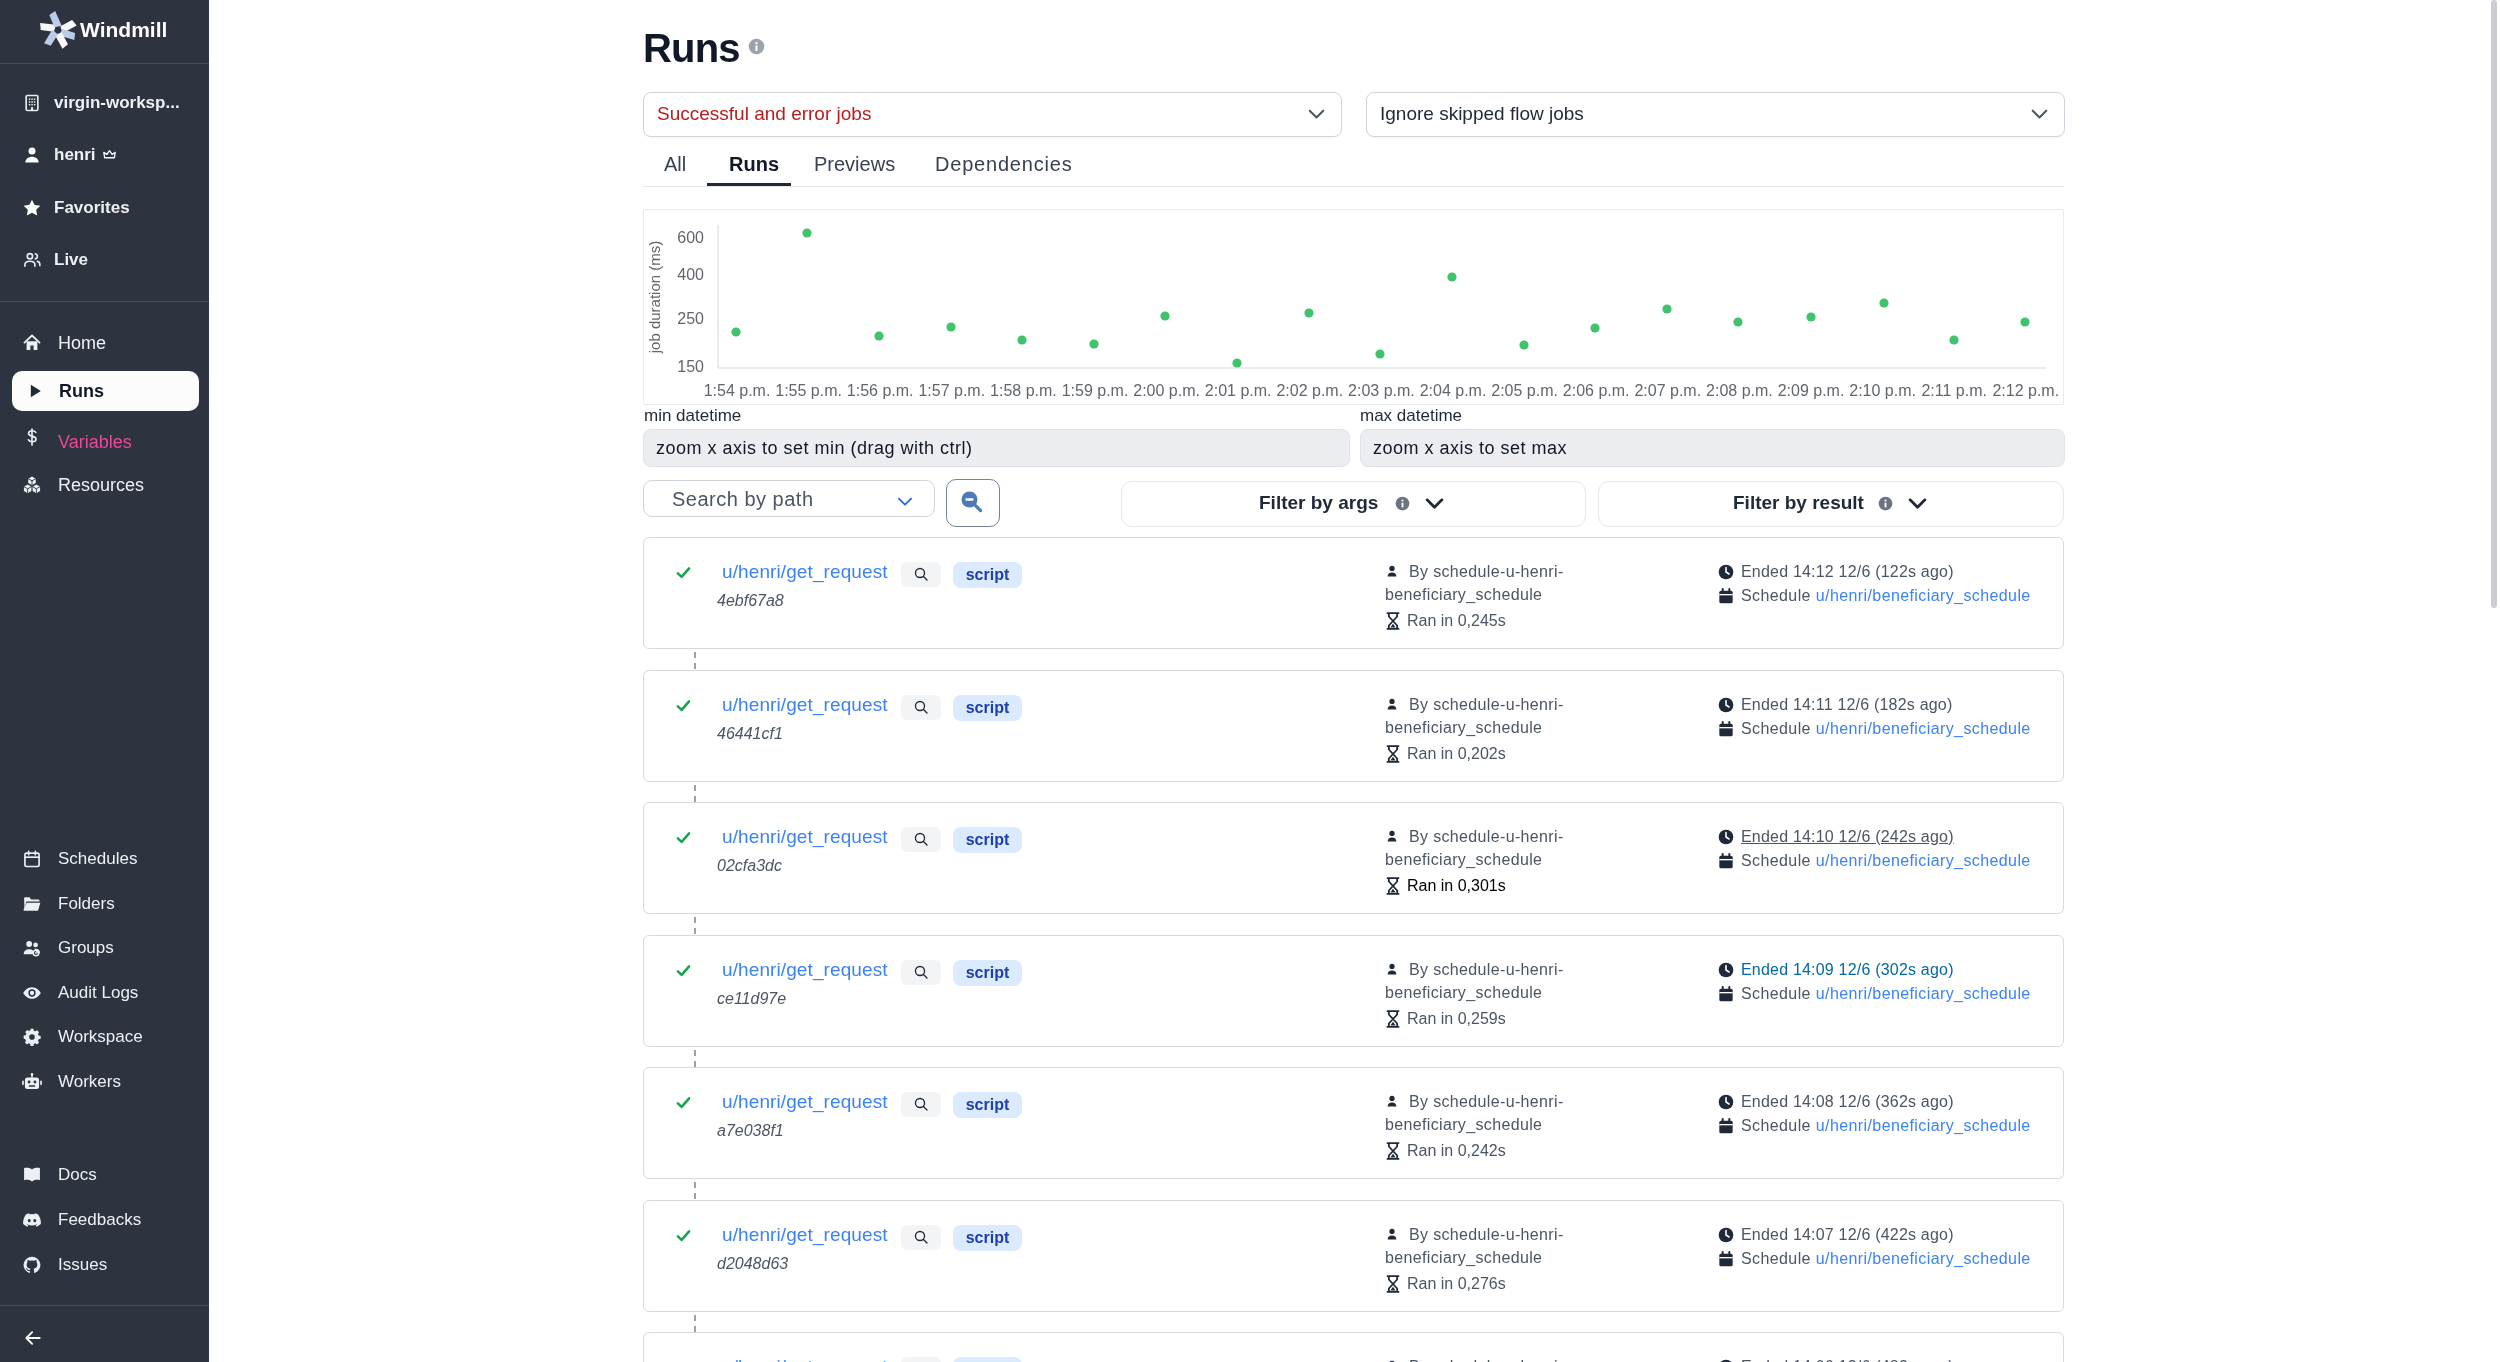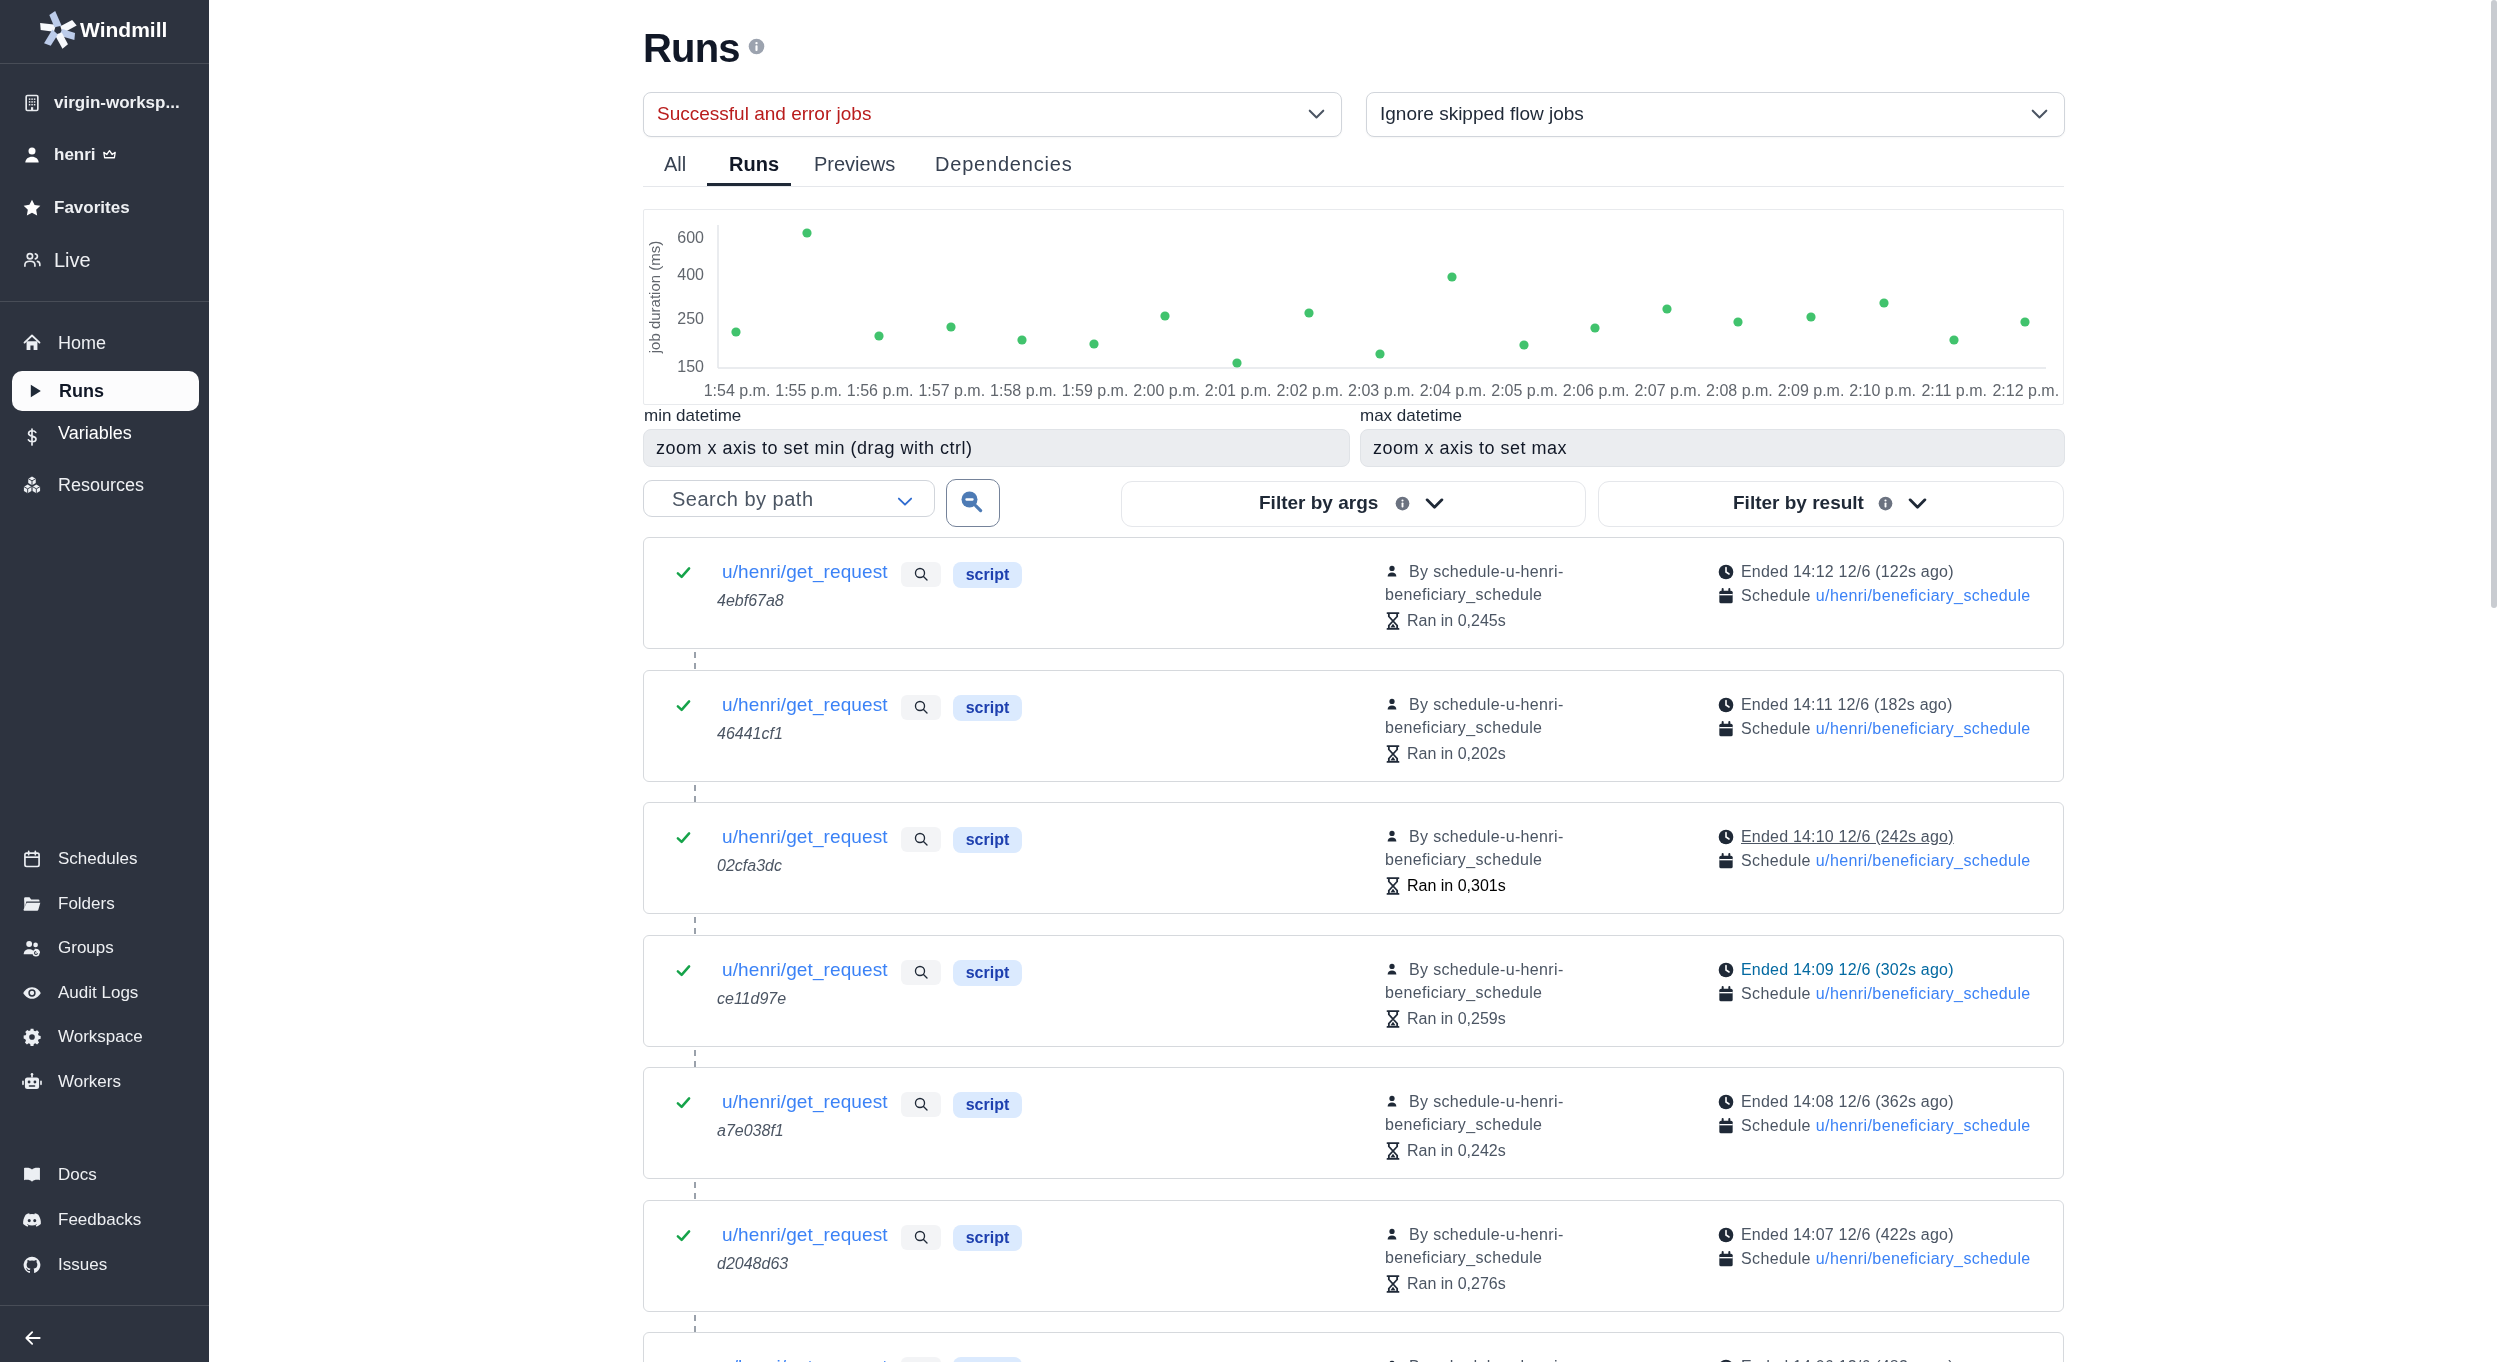--- a/index.html
+++ b/index.html
@@ -47,35 +47,35 @@
       <div style="position:absolute;left:22px;top:198px;width:20px;height:20px;"><svg width="20" height="20" viewBox="0 0 24 24">
           <path d="M12 2l3.1 6.3 6.9 1-5 4.9 1.2 6.9L12 17.8 5.8 21l1.2-6.9-5-4.9 6.9-1z" fill="#fff"></path>
         </svg></div>
       <div style="position:absolute;left:54px;top:195px;height:26px;line-height:26px;font-size:17px;font-weight:700;color:#eef0f3;white-space:nowrap;">Favorites</div>
       <div style="position:absolute;left:22px;top:250px;width:20px;height:20px;"><svg width="20" height="20" viewBox="0 0 24 24">
           <circle cx="9.5" cy="7.5" r="3.2" fill="none" stroke="#e7eaee" stroke-width="2"></circle>
           <path d="M3.5 19.5v-1.8c0-2.5 2-4.2 6-4.2s6 1.7 6 4.2v1.8" fill="none" stroke="#e7eaee" stroke-width="2" stroke-linecap="round"></path>
           <path d="M16 4.6c1.5.3 2.5 1.5 2.5 3s-1 2.7-2.5 3" fill="none" stroke="#e7eaee" stroke-width="2" stroke-linecap="round"></path>
           <path d="M18.5 13.7c1.9.5 2.9 1.7 2.9 3.6v1.2" fill="none" stroke="#e7eaee" stroke-width="2" stroke-linecap="round"></path>
         </svg></div>
-      <div style="position:absolute;left:54px;top:247px;height:26px;line-height:26px;font-size:20px;font-weight:400;color:#eef0f3;white-space:nowrap;">Live</div>
+      <div style="position:absolute;left:54px;top:247px;height:26px;line-height:26px;font-size:17px;font-weight:700;color:#eef0f3;white-space:nowrap;">Live</div>
       <div style="position:absolute;left:22px;top:333px;width:20px;height:20px;"><svg width="20" height="20" viewBox="0 0 24 24">
           <path d="M3 11.5L12 3l9 8.5" fill="none" stroke="#eceff3" stroke-width="2.2" stroke-linecap="round" stroke-linejoin="round"></path>
           <path d="M5.5 10v10.5h4.6V15h3.8v5.5h4.6V10z" fill="#eceff3"></path>
         </svg></div>
       <div style="position:absolute;left:58px;top:330px;height:26px;line-height:26px;font-size:18px;color:#eef0f3;white-space:nowrap;">Home</div>
       <div style="position:absolute;left:12px;top:371px;width:187px;height:40px;background:#fcfcfd;border-radius:10px;"></div>
       <div style="position:absolute;left:25px;top:381px;width:20px;height:20px;"><svg width="20" height="20" viewBox="0 0 24 24">
           <path d="M7 4.5v15l12-7.5z" fill="#1f2937"></path>
         </svg></div>
       <div style="position:absolute;left:59px;top:378px;height:26px;line-height:26px;font-size:18px;font-weight:700;color:#111827;">Runs</div>
       <div style="position:absolute;left:22px;top:427px;width:20px;height:20px;"><svg width="20" height="20" viewBox="0 0 24 24">
           <path d="M12 2.5v19M16.5 6.5c-.8-1.3-2.4-2-4.4-2-2.4 0-4.2 1.2-4.2 3.2 0 4.3 8.9 2.2 8.9 6.7 0 2-1.9 3.3-4.5 3.3-2.2 0-3.9-.9-4.6-2.3" fill="none" stroke="#eceff3" stroke-width="2" stroke-linecap="round"></path>
         </svg></div>
-      <div style="position:absolute;left:58px;top:420px;height:26px;line-height:26px;font-size:18px;color:#ffffff;white-space:nowrap;">Variables</div>
+      <div style="position:absolute;left:58px;top:429px;height:26px;line-height:26px;font-size:18px;color:#ec4899;white-space:nowrap;">Variables</div>
       <div style="position:absolute;left:22px;top:475px;width:20px;height:20px;"><svg width="20" height="20" viewBox="0 0 24 24">
           <g fill="#eceff3">
             <path d="M12 1.8l4.5 2.6v5.2L12 12.2 7.5 9.6V4.4z"></path>
             <path d="M6.8 11.4l4.5 2.6v5.2l-4.5 2.6-4.5-2.6V14z"></path>
             <path d="M17.2 11.4l4.5 2.6v5.2l-4.5 2.6-4.5-2.6V14z"></path>
           </g>
           <g stroke="#2d333f" stroke-width="1.1" fill="none">
             <path d="M7.5 4.4L12 7l4.5-2.6M12 7v5.2M2.3 14l4.5 2.6L11.3 14M6.8 16.6v5.2M12.7 14l4.5 2.6 4.5-2.6M17.2 16.6v5.2"></path>
           </g>
         </svg></div>

